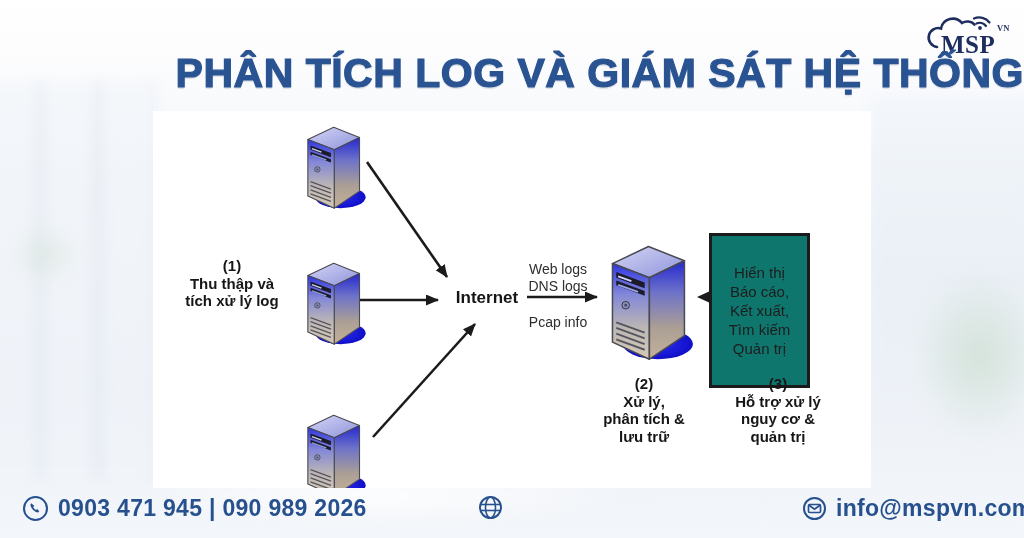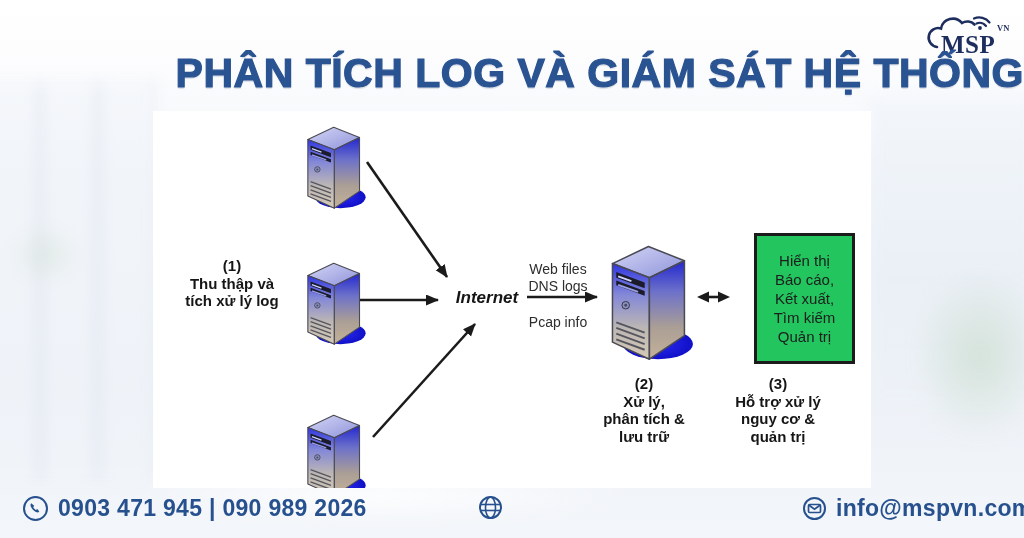--- a/index.html
+++ b/index.html
@@ -43,29 +43,29 @@
     background:#ffffff; overflow:hidden;
   }
   .arrows { position:absolute; left:0; top:0; width:718px; height:377px; }
   .server { position:absolute; }
   .dlabel {
     position:absolute; transform:translateX(-50%); text-align:center;
     font-weight:bold; color:#161616; font-size:15px; line-height:17.5px; white-space:nowrap;
   }
   .internet-label {
     position:absolute; transform:translate(-50%,-50%);
-    font-weight:bold; color:#151515; font-size:17px; white-space:nowrap;font-style:italic;
+    font-weight:bold; color:#151515; font-size:17px; white-space:nowrap;
   }
   .flow-label {
     position:absolute; transform:translateX(-50%); text-align:center;
     color:#2e2e2e; font-size:14px; line-height:16.5px; white-space:nowrap;
   }
   .out-box {
-    position:absolute; left:601px; top:122px; width:101px; height:131px;
-    border:3px solid #1b1b1b; background:#22c55e;
+    position:absolute; left:556px; top:122px; width:101px; height:155px;
+    border:3px solid #1b1b1b; background:#0f766e;
     display:flex; align-items:center; justify-content:center;
   }
   .out-box-text { text-align:center; color:#1d1d1d; font-size:15px; line-height:19px; }
   .contact {
     position:absolute; top:495px; display:flex; align-items:center; gap:9px;
     color:#27518e; font-weight:bold; font-size:23px; letter-spacing:.3px; white-space:nowrap;
   }
   .contact svg { display:block; }
   .c-phone { left:22px; }
   .c-web { left:478px; }
@@ -168,21 +168,21 @@
 
   <div class="dlabel" style="left:79px;top:146px">
     <div>(1)</div>
     <div>Thu thập và</div>
     <div>tích xử lý log</div>
   </div>
 
   <div class="internet-label" style="left:334px;top:187px">Internet</div>
 
   <div class="flow-label" style="left:405px;top:150px">
-    <div>Web files</div>
+    <div>Web logs</div>
     <div>DNS logs</div>
   </div>
   <div class="flow-label" style="left:405px;top:203px">Pcap info</div>
 
   <div class="out-box">
     <div class="out-box-text">
       <div>Hiển thị</div>
       <div>Báo cáo,</div>
       <div>Kết xuất,</div>
       <div>Tìm kiếm</div>

